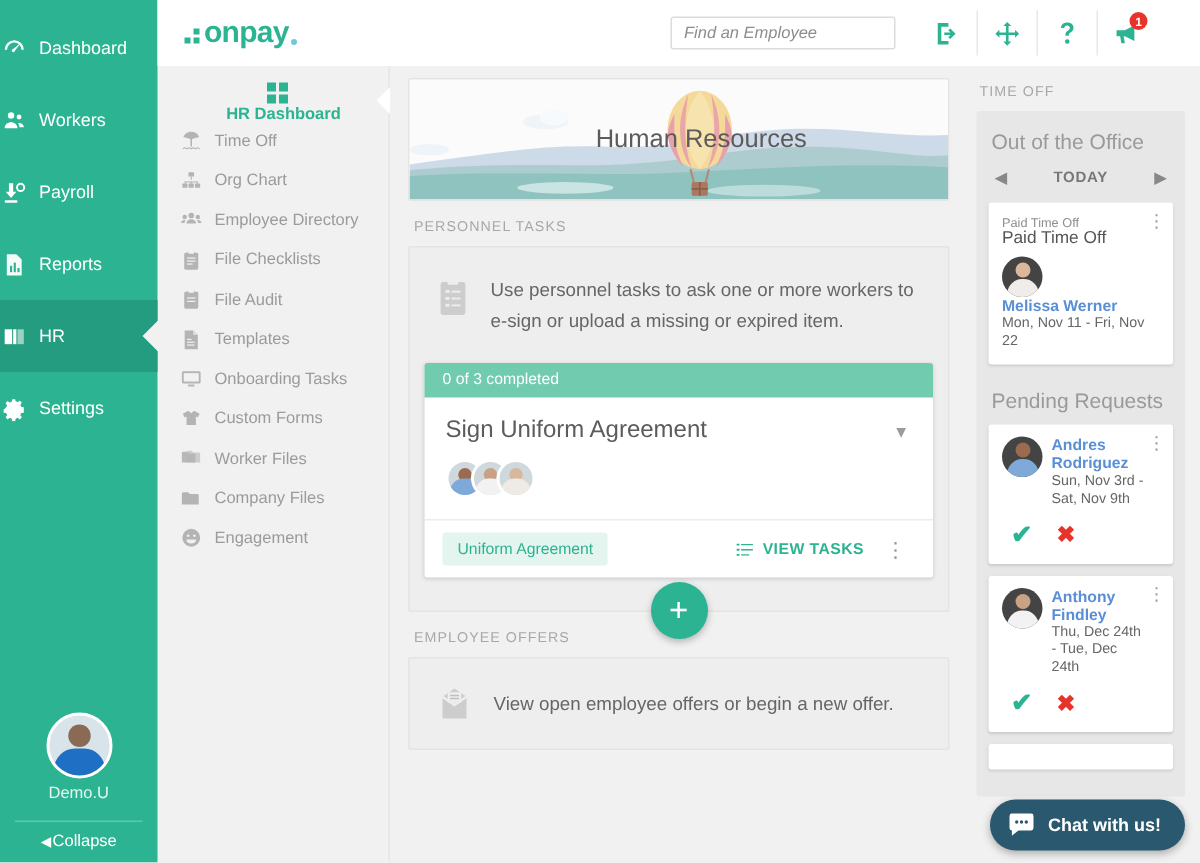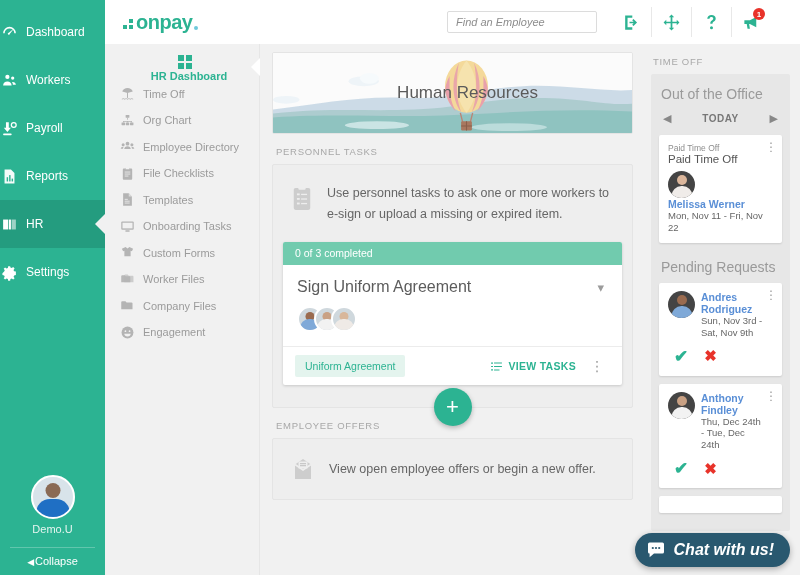--- a/index.html
+++ b/index.html
@@ -376,21 +376,21 @@
     color: #ffffff;
     border-radius: 19px;
     height: 34px;
     display: flex; align-items: center;
     padding: 0 16px 0 11px;
     box-shadow: 0 2px 6px rgba(0,0,0,0.3);
     z-index: 60;
     cursor: pointer;
   }
   .chat .cw-ico { margin-right: 8px; display:flex; }
-  .chat .cw-t { font-size: 16px; font-weight: bold; font-style: italic; }
+  .chat .cw-t { font-size: 12px; font-weight: bold; }
 </style>
 </head>
 <body>
 
 <div id="app">
 
   <nav class="main-nav">
 
     <div class="mn-item">
       <span class="mn-ico">
@@ -573,20 +573,31 @@
                 <path d="M16 4h2a1.5 1.5 0 0 1 1.5 1.5v15A1.5 1.5 0 0 1 18 22H6a1.5 1.5 0 0 1-1.5-1.5v-15A1.5 1.5 0 0 1 6 4h2V3h8v1z"></path>
                 <rect x="8.8" y="1.6" width="6.4" height="3.4" rx="0.8" fill="#f1f1f1"></rect>
                 <rect x="7.5" y="9" width="9" height="1.3" fill="#f1f1f1"></rect>
                 <rect x="7.5" y="12.2" width="9" height="1.3" fill="#f1f1f1"></rect>
                 <rect x="7.5" y="15.4" width="6" height="1.3" fill="#f1f1f1"></rect>
               </svg>
           </span>
           <span>File Checklists</span>
         </div>
 
+        <div class="sn-item">
+          <span class="sn-ico">
+            <svg width="15" height="15" viewBox="0 0 24 24" fill="currentColor">
+                <path d="M16 4h2a1.5 1.5 0 0 1 1.5 1.5v15A1.5 1.5 0 0 1 18 22H6a1.5 1.5 0 0 1-1.5-1.5v-15A1.5 1.5 0 0 1 6 4h2V3h8v1z"></path>
+                <rect x="8.8" y="1.6" width="6.4" height="3.4" rx="0.8" fill="#f1f1f1"></rect>
+                <rect x="7.5" y="10" width="9" height="1.3" fill="#f1f1f1"></rect>
+                <rect x="7.5" y="13.6" width="9" height="1.3" fill="#f1f1f1"></rect>
+              </svg>
+          </span>
+          <span>File Audit</span>
+        </div>
 
         <div class="sn-item">
           <span class="sn-ico">
             <svg width="15" height="15" viewBox="0 0 24 24" fill="currentColor">
                 <path d="M5 2h9l5 5v15H5V2z"></path>
                 <path d="M14 2l5 5h-5V2z" fill="#dcdcdc"></path>
                 <rect x="7.5" y="11" width="5" height="1.3" fill="#f1f1f1"></rect>
                 <rect x="7.5" y="14" width="8" height="1.3" fill="#f1f1f1"></rect>
                 <rect x="7.5" y="17" width="8" height="1.3" fill="#f1f1f1"></rect>
               </svg>

